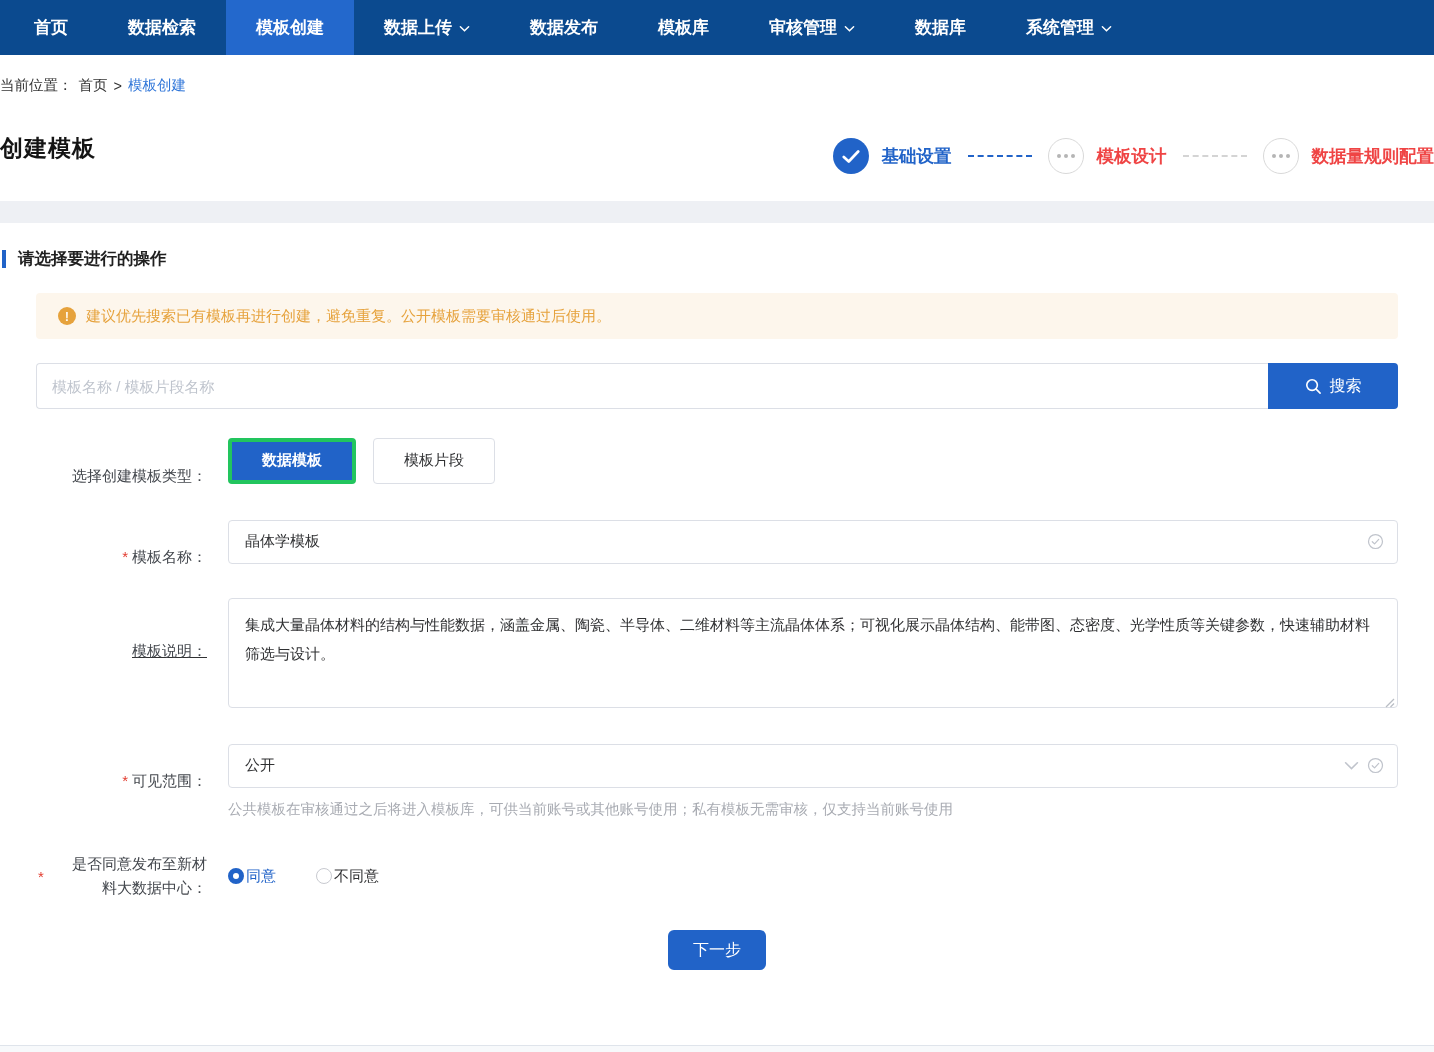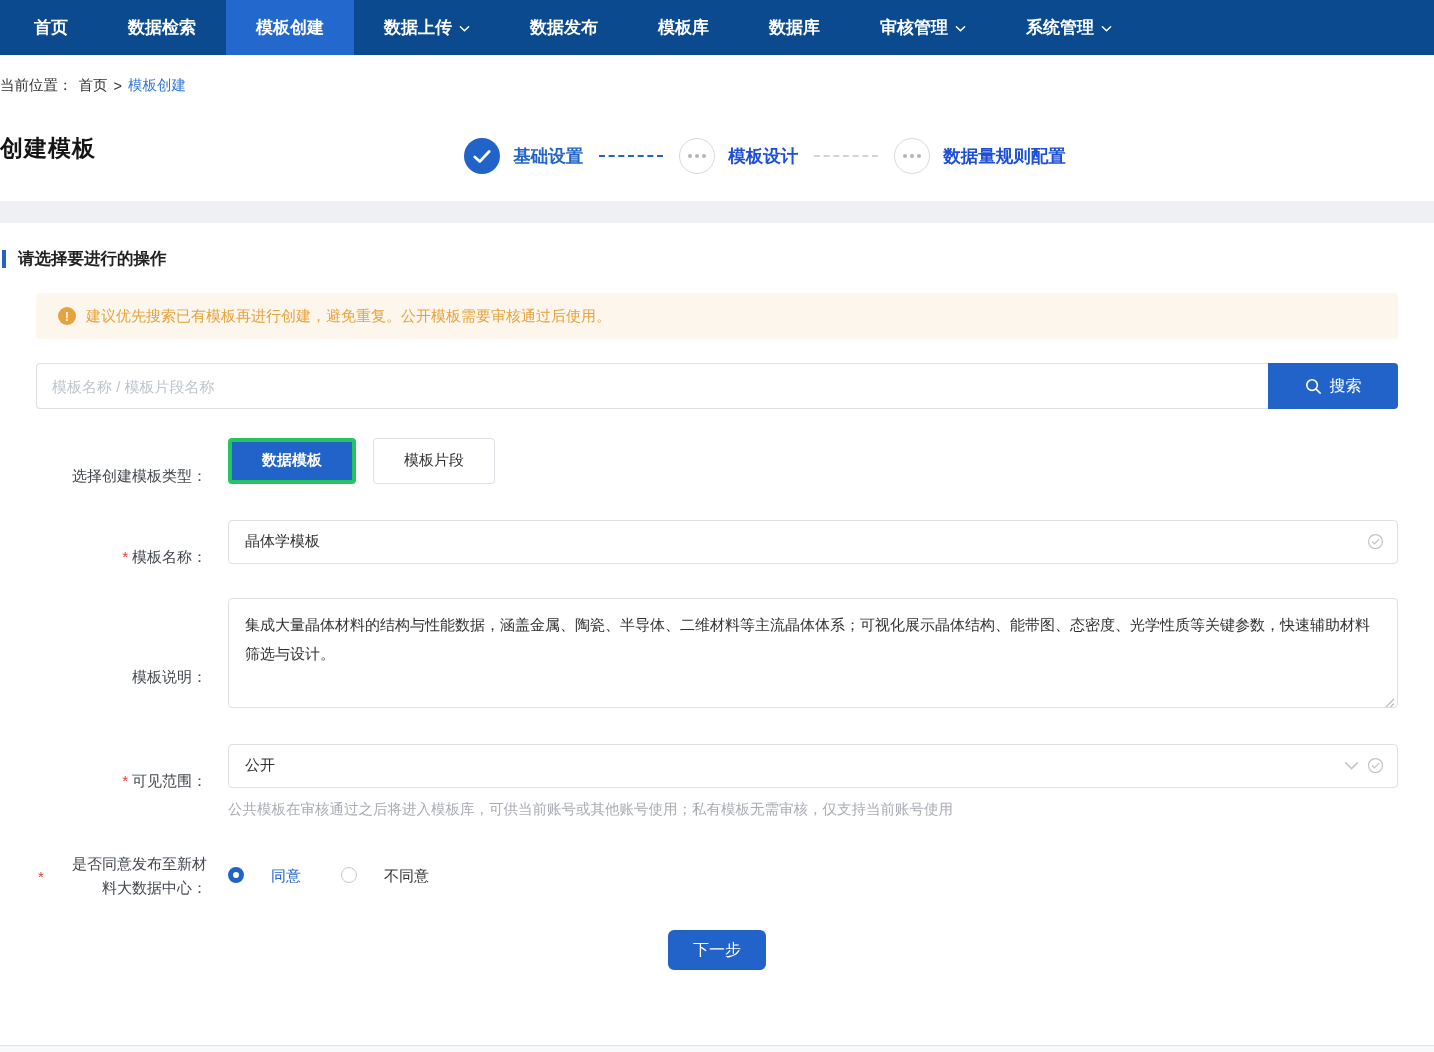--- a/index.html
+++ b/index.html
@@ -14,29 +14,29 @@
               font-size:17px; font-weight:700; cursor:pointer; }
   .nav-item.active { background:#2368cc; }
   .nav-chev { margin-top:2px; }
   
   .breadcrumb { padding:21px 0 0 0; font-size:14.5px; color:#333; display:flex; gap:6px; align-items:center;text-align:right; }
   .breadcrumb .link-current { color:#2d74d8; cursor:pointer; }
   .breadcrumb .link-home { color:#333; cursor:pointer; }
   
   .title-row { margin-top:30px; display:flex; align-items:center; height:46px; }
   .page-title { font-size:23px; font-weight:700; color:#141414; letter-spacing:1px; }
-  .steps { flex:1; display:flex; align-items:center; justify-content:center;margin-top:16px; }
+  .steps { flex:1; display:flex; align-items:center; justify-content:flex-end;margin-top:16px; }
   .step { display:flex; align-items:center; gap:13px; }
   .step-circle { width:36px; height:36px; border-radius:50%; display:flex; align-items:center; justify-content:center; }
   .step-circle.active { background:#2163c8; }
   .step-circle.pending { background:#fff; border:1px solid #d9d9d9; gap:3px; }
   .step-dot { width:4px; height:4px; border-radius:50%; background:#b5b5b5; }
   .step-label { font-size:17.5px; font-weight:700; }
   .step-label.active { color:#2163c8; }
-  .step-label.pending { color:#1d4ed8; }
+  .step-label.pending { color:#ef4444; }
   .step-connector { width:64px; border-top:2px dashed #d4d4d4; margin:0 16px; }
   .step-connector.done { border-top-color:#2163c8; }
   
   .grey-band { margin-top:30px; height:22px; background:#eef0f4; }
   
   .content { padding:0 36px; }
   .section-header { margin-top:25px; display:flex; align-items:center; margin-left:-34px; }
   .section-bar { width:4px; height:18px; background:#2163c8; margin-right:12px; }
   .section-title { font-size:16.5px; font-weight:700; color:#1f1f1f; }
   .notice { margin-top:23px; height:46px; background:#fdf6ec; border-radius:4px;
@@ -56,39 +56,39 @@
   .type-row { margin-top:26px; display:flex; align-items:center; }
   .row-label { width:171px; text-align:right; font-size:15px; color:#43474d; flex:0 0 auto;margin-top:32px; }
   .type-buttons { margin-left:21px; display:flex; gap:17px; }
   .type-btn { height:46px; padding:0 30px; border-radius:4px; font-size:15px; cursor:pointer;
               display:flex; align-items:center; justify-content:center;
               font-family:"Liberation Sans","DejaVu Sans",sans-serif; }
   .type-btn.active { background:#2163c8; color:#fff; border:4px solid #22c55e; font-weight:700; }
   .type-btn.plain { background:#fff; color:#303133; border:1px solid #dcdfe6; }
   
   .form-row { display:flex; align-items:center; }
-  .form-row.top { align-items:center; }
+  .form-row.top { align-items:flex-start;text-decoration:underline; }
   .required-star { color:#e23b2e; margin-right:4px; font-size:15px; }
   .field { flex:1; margin-left:21px; position:relative; }
   .field-input { width:100%; height:44px; border:1px solid #dcdfe6; border-radius:4px;
                  padding:0 70px 0 16px; font-size:15px; color:#303133; outline:none; background:#fff;
                  font-family:"Liberation Sans","DejaVu Sans",sans-serif; }
   .field-icons { position:absolute; right:14px; top:0; height:44px; display:flex; align-items:center; gap:8px; }
   .field-textarea { width:100%; height:110px; border:1px solid #dcdfe6; border-radius:4px;
                     padding:11px 16px; font-size:15px; color:#303133; line-height:1.95; outline:none;
                     resize:none; font-family:"Liberation Sans","DejaVu Sans",sans-serif; }
   .resize-grip { position:absolute; right:3px; bottom:4px; cursor:nwse-resize; }
   .helper-text { margin-left:192px; margin-top:9px; font-size:14.5px; color:#a8abb2; }
   
   .radio-row { margin-top:33px; display:flex; align-items:center; }
   .radio-label-box { width:171px; flex:0 0 auto; position:relative; display:flex; justify-content:flex-end; }
   .radio-label-box .required-star { position:absolute; left:2px; top:50%; transform:translateY(-50%); }
   .radio-label-text { width:142px; text-align:right; font-size:15px; color:#43474d; line-height:1.6; }
   .radio-group { margin-left:21px; display:flex; gap:40px; align-items:center; }
-  .radio-option { display:flex; align-items:flex-start; gap:27px; cursor:pointer; }
+  .radio-option { display:flex; align-items:center; gap:2px; cursor:pointer; }
   .radio-dot { width:16px; height:16px; border-radius:50%; flex:0 0 auto; }
   .radio-dot.selected { border:5px solid #2163c8; background:#fff; }
   .radio-dot.unselected { border:1px solid #c8cad0; background:#fff; }
   .radio-text { font-size:15px; }
   .radio-text.selected { color:#2163c8; }
   .radio-text.unselected { color:#303133; }
   
   .next-row { margin-top:30px; display:flex; justify-content:center; }
   .next-btn { width:98px; height:40px; background:#2163c8; color:#fff; border:none; border-radius:6px;
               font-size:16px; cursor:pointer; font-family:"Liberation Sans","DejaVu Sans",sans-serif; }
@@ -116,27 +116,27 @@
         <path d="M1.5 1.5 L6 6 L10.5 1.5" fill="none" stroke="#ffffff" stroke-width="1.6" stroke-linecap="round"></path>
       </svg>
     </div>
     <div class="nav-item">
       <span>数据发布</span>
     </div>
     <div class="nav-item">
       <span>模板库</span>
     </div>
     <div class="nav-item">
-      <span>数据库</span>
-    </div>
-    <div class="nav-item">
       <span>审核管理</span>
       <svg class="nav-chev" width="11" height="8" viewBox="0 0 12 8">
         <path d="M1.5 1.5 L6 6 L10.5 1.5" fill="none" stroke="#ffffff" stroke-width="1.6" stroke-linecap="round"></path>
       </svg>
+    </div>
+    <div class="nav-item">
+      <span>数据库</span>
     </div>
     <div class="nav-item">
       <span>系统管理</span>
       <svg class="nav-chev" width="11" height="8" viewBox="0 0 12 8">
         <path d="M1.5 1.5 L6 6 L10.5 1.5" fill="none" stroke="#ffffff" stroke-width="1.6" stroke-linecap="round"></path>
       </svg>
     </div>
   </nav>
 
 <div class="breadcrumb">

